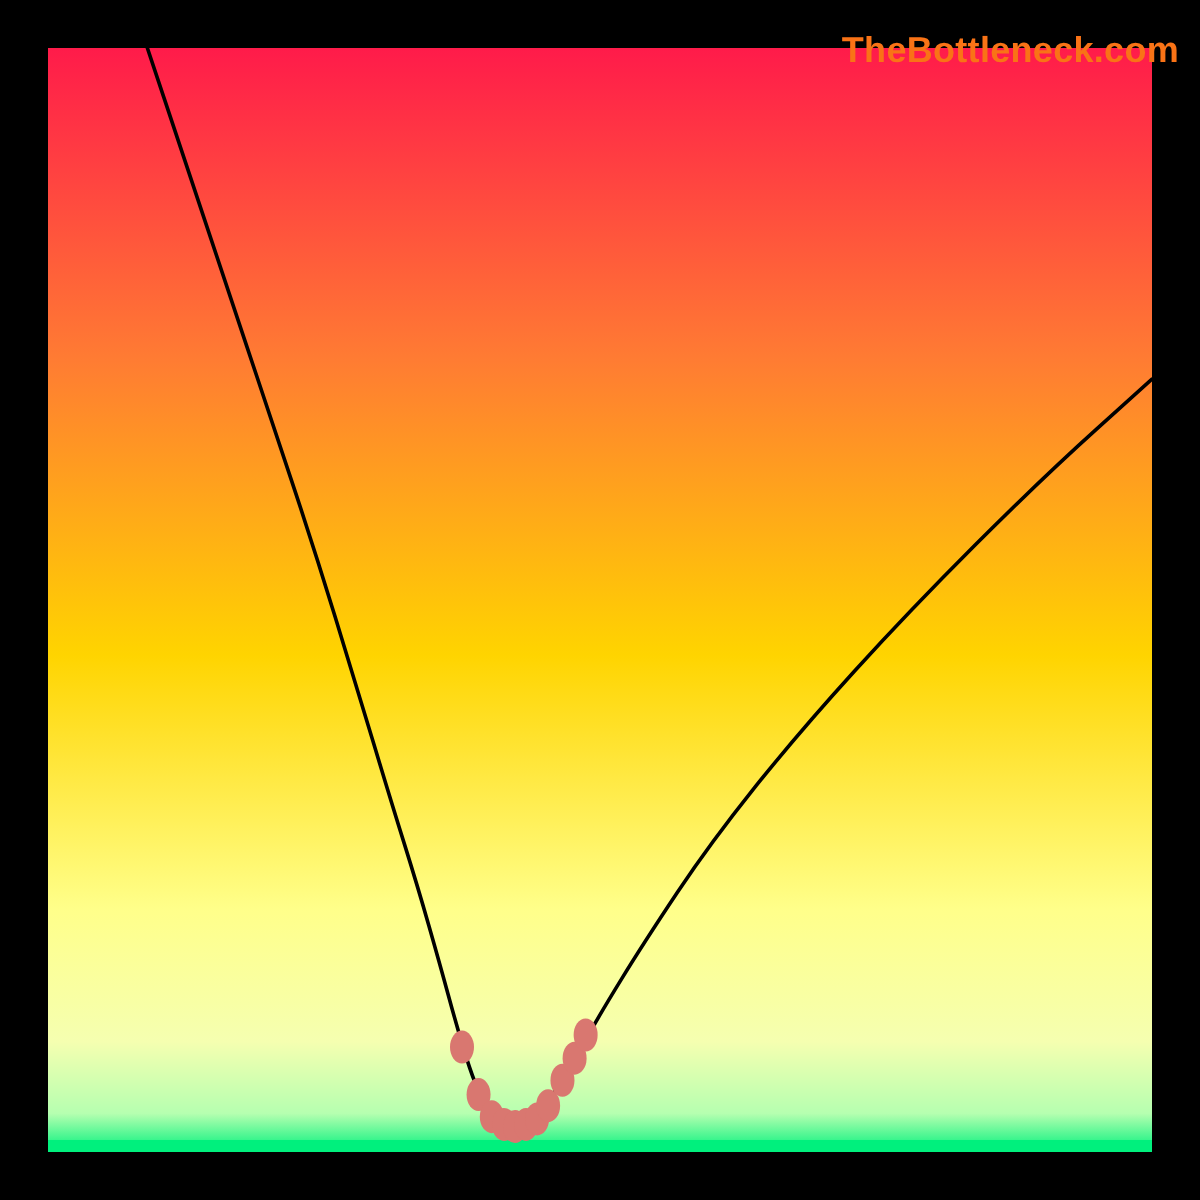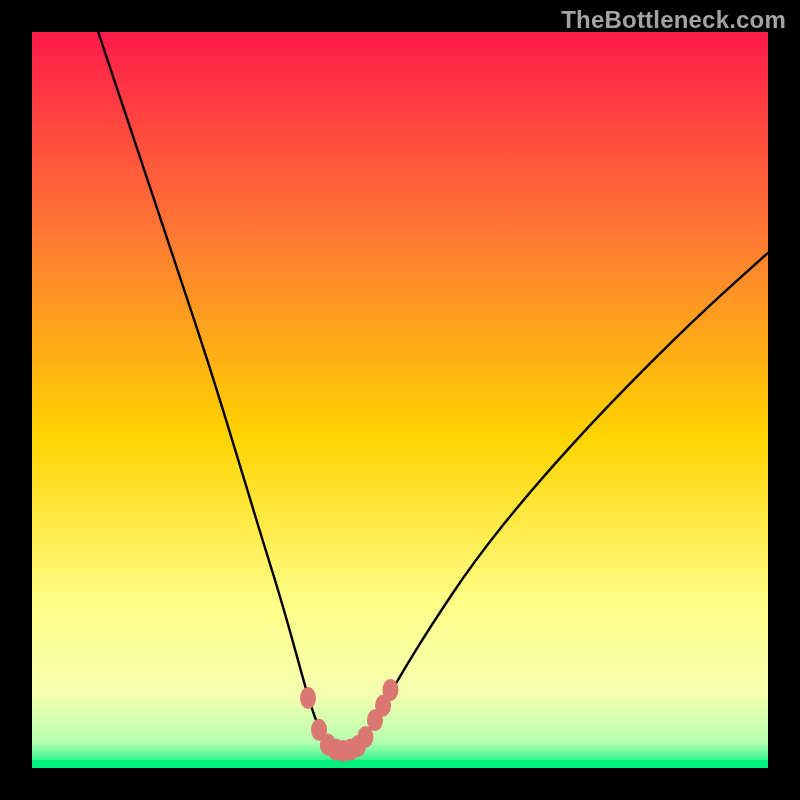--- a/index.html
+++ b/index.html
@@ -21,26 +21,26 @@
   .plot {
     position: absolute;
     left: 32px;
     top: 32px;
     width: 736px;
     height: 736px;
     overflow: hidden;
   }
   .watermark {
     position: absolute;
-    top: 6px;
+    top: 20px;
     right: 14px;
     font-family: Arial, Helvetica, sans-serif;
     font-size: 24px;
     font-weight: 600;
-    color: #a3a3a3;
+    color: #f97316;
     letter-spacing: 0.2px;
   }
 </style>
 </head>
 <body>
 
 <div class="frame">
   <div class="plot">
     <svg viewBox="0 0 736 736" width="736" height="736" preserveAspectRatio="none">
       <defs>

